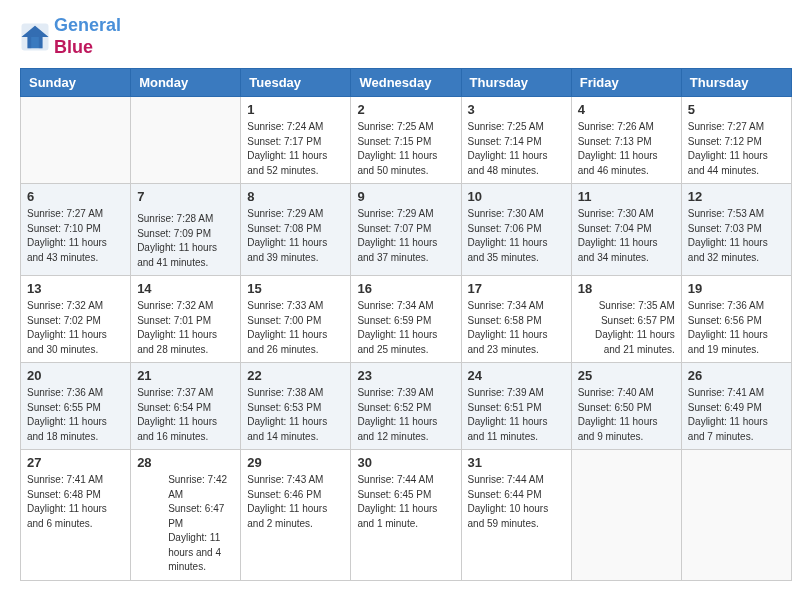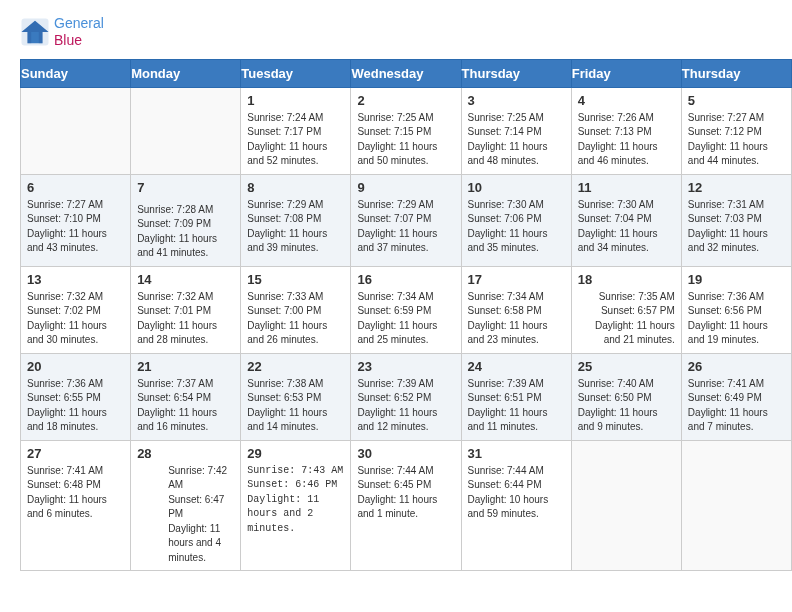--- a/index.html
+++ b/index.html
@@ -1,32 +1,32 @@
 <!DOCTYPE html>
 <html><head>
   <meta charset="utf-8">
   <style>
     * { box-sizing: border-box; margin: 0; padding: 0; }
     body { font-family: Arial, sans-serif; background: #fff; width: 792px; min-height: 612px; }
     
     .header { display: flex; justify-content: space-between; align-items: flex-start; padding: 15px 20px 10px 20px; }
     
     .logo { display: flex; align-items: center; }
-    .logo-text { font-size: 14px; font-weight: normal; color: #333; line-height: 1.2; }
+    .logo-text { font-size: 18px; font-weight: bold; color: #333; line-height: 1.2; }
     .logo-text span { color: #4a90d9; }
     .logo-icon { width: 30px; height: 30px; margin-right: 4px; }
     
     .title-section { text-align: right; }
     .month-title { font-size: 36px; color: #333; font-weight: 300; }
     .location { font-size: 14px; color: #555; margin-top: 2px; }
     
     .calendar { width: 100%; border-collapse: collapse; margin: 0 10px; }
     .calendar-wrapper { padding: 0 10px 10px 10px; }
     
-    .calendar th { background-color: #3a7abf; color: white; padding: 6px 0; text-align: left; font-size: 13px; font-weight: bold; border: 1px solid #2a6aaf; }
+    .calendar th { background-color: #3a7abf; color: white; padding: 6px 8px; text-align: left; font-size: 13px; font-weight: bold; border: 1px solid #2a6aaf; }
     
     .calendar td { border: 1px solid #ccc; vertical-align: top; padding: 5px 6px; font-size: 11px; color: #333; background: #fff; width: calc(100% / 7); min-height: 80px; }
     
     .calendar td.empty { background: #f9f9f9; }
     .calendar tr:nth-child(even) td { background: #f0f4f8; }
     .calendar tr:nth-child(even) td.empty { background: #eef0f3; }
     
     .day-number { font-size: 13px; font-weight: bold; display: block; margin-bottom: 3px; }
     .day-info { font-size: 10px; line-height: 1.45; color: #333; }
   </style>
@@ -131,21 +131,21 @@
 Daylight: 11 hours and 35 minutes.</div>
           </td>
           <td>
             <span class="day-number">11</span>
             <div class="day-info" style="white-space: pre-line;">Sunrise: 7:30 AM
 Sunset: 7:04 PM
 Daylight: 11 hours and 34 minutes.</div>
           </td>
           <td>
             <span class="day-number">12</span>
-            <div class="day-info" style="white-space: pre-line;">Sunrise: 7:31 AM
+            <div class="day-info" style="white-space: pre-line;">Sunrise: 7:53 AM
 Sunset: 7:03 PM
 Daylight: 11 hours and 32 minutes.</div>
           </td>
         </tr>
         <tr>
           <td>
             <span class="day-number">13</span>
             <div class="day-info" style="white-space: pre-line;">Sunrise: 7:32 AM
 Sunset: 7:02 PM
 Daylight: 11 hours and 30 minutes.</div>
@@ -239,21 +239,21 @@
 Daylight: 11 hours and 6 minutes.</div>
           </td>
           <td>
             <span class="day-number">28</span>
             <div class="day-info" style="white-space: pre-line; margin-left: 31px;">Sunrise: 7:42 AM
 Sunset: 6:47 PM
 Daylight: 11 hours and 4 minutes.</div>
           </td>
           <td>
             <span class="day-number">29</span>
-            <div class="day-info" style="white-space: pre-line; font-family: Liberation Mono, monospace;">Sunrise: 7:43 AM
+            <div class="day-info" style="white-space: pre-line;">Sunrise: 7:43 AM
 Sunset: 6:46 PM
 Daylight: 11 hours and 2 minutes.</div>
           </td>
           <td>
             <span class="day-number">30</span>
             <div class="day-info" style="white-space: pre-line;">Sunrise: 7:44 AM
 Sunset: 6:45 PM
 Daylight: 11 hours and 1 minute.</div>
           </td>
           <td>

